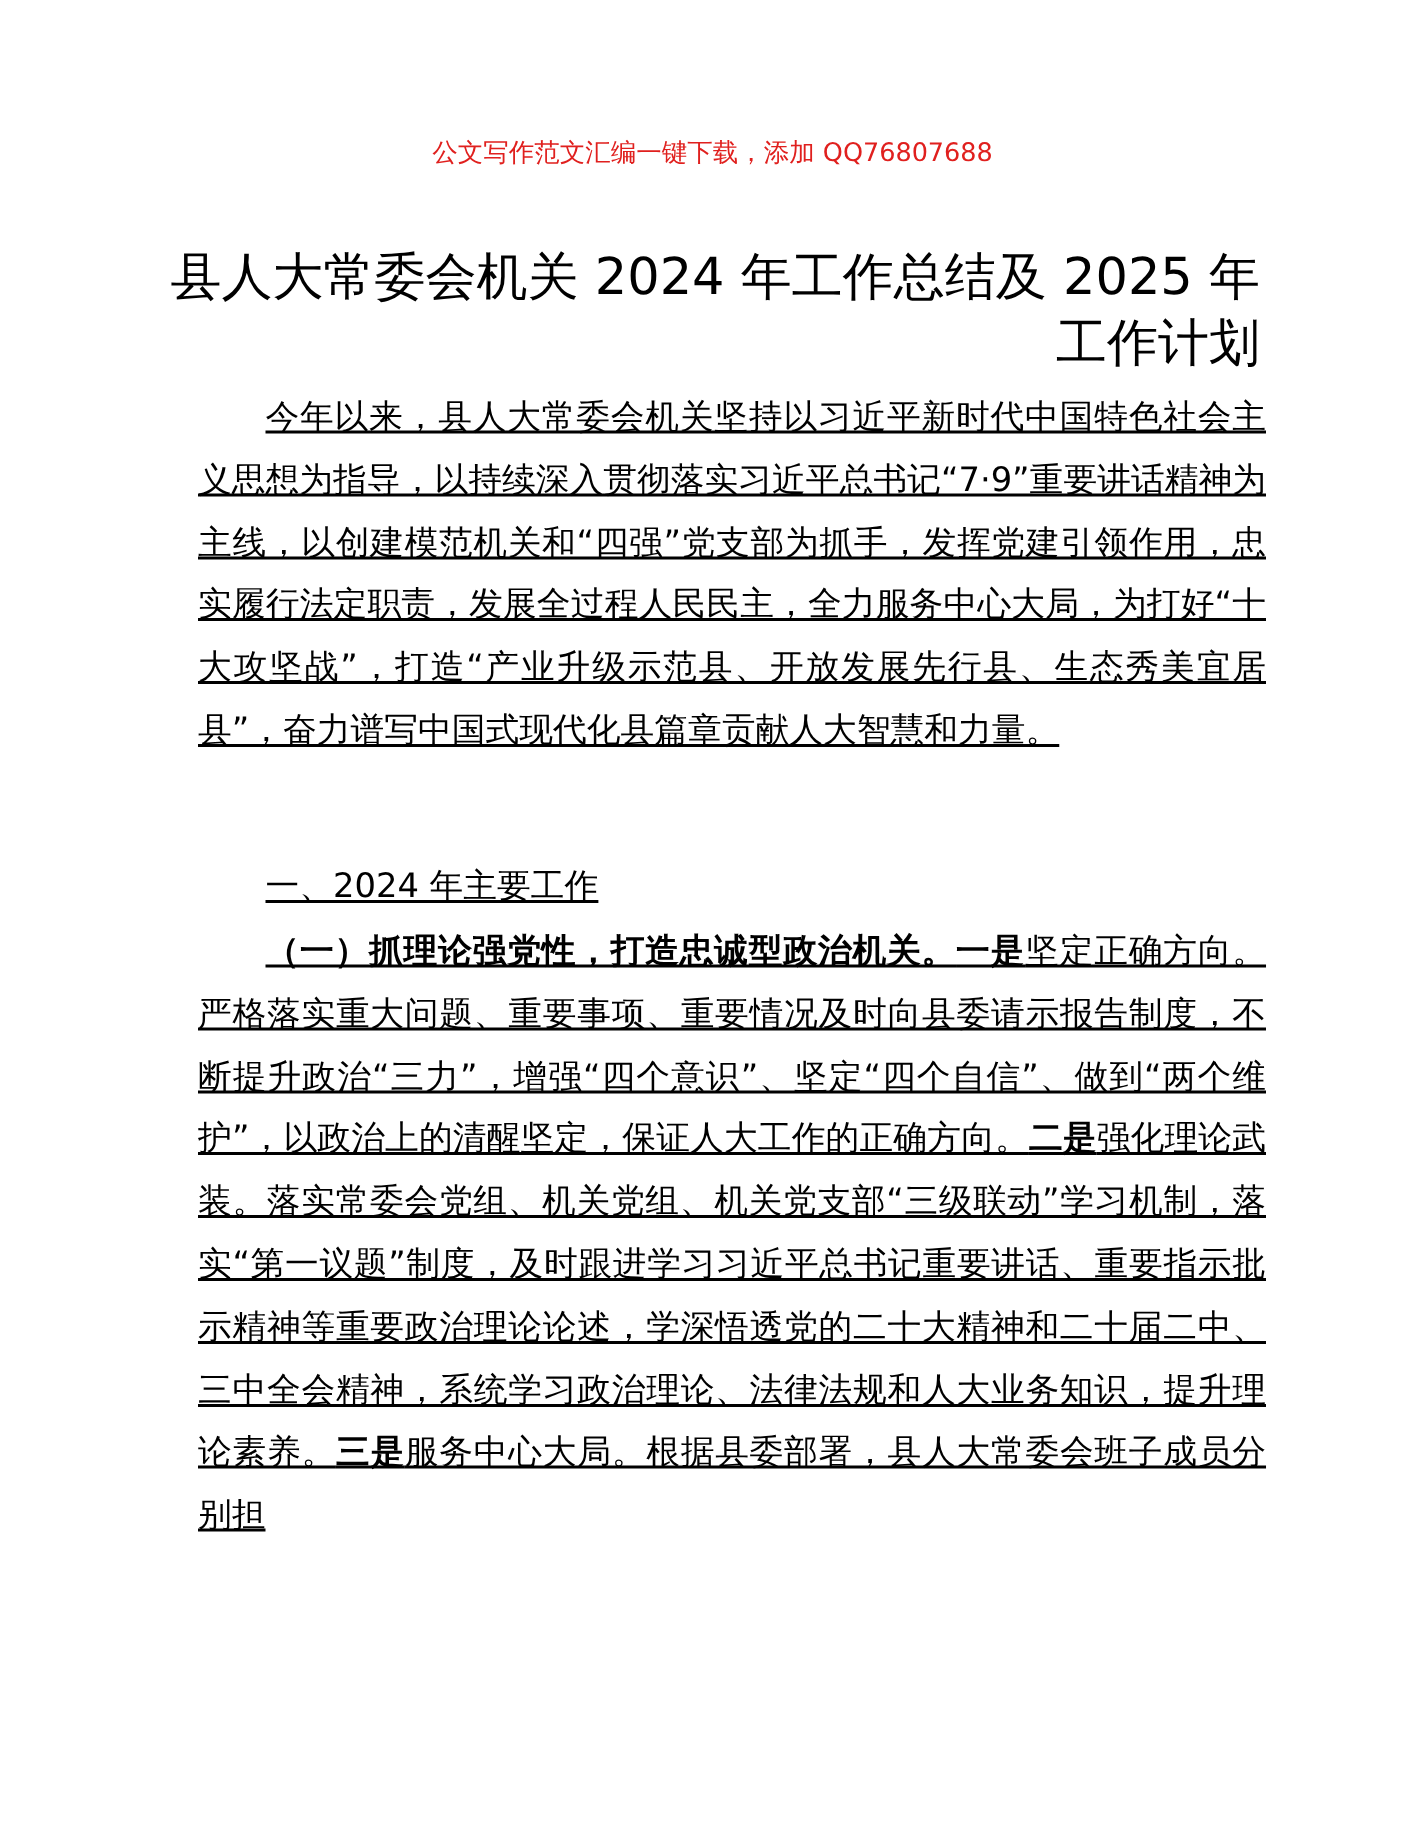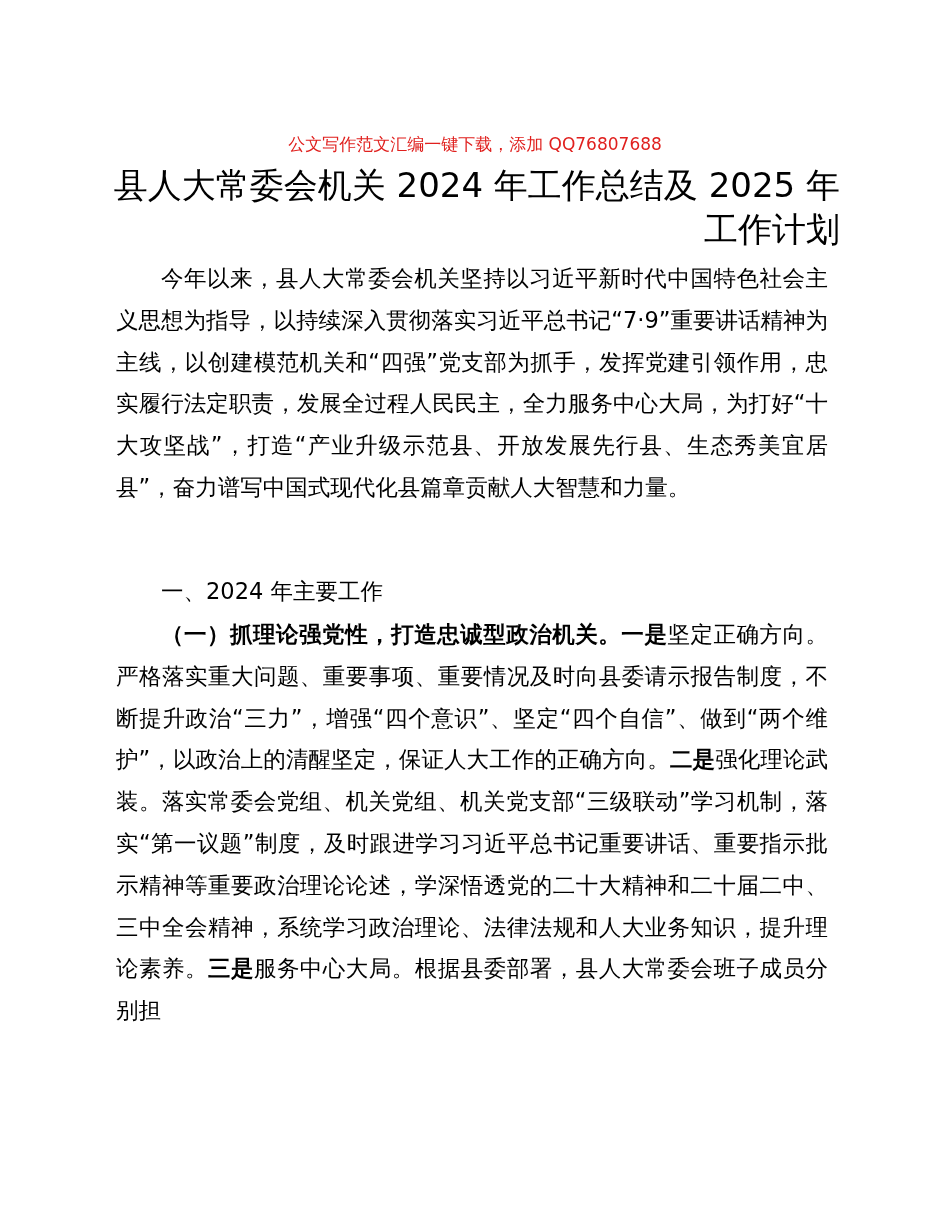--- a/index.html
+++ b/index.html
@@ -1,23 +1,23 @@
 <!DOCTYPE html>
 <html><head>
 <meta charset="utf-8">
 <style>
   html, body { margin:0; padding:0; background:#ffffff; }
   body { width:950px; height:1230px; position:relative; overflow:hidden;
          font-family:"DejaVu Sans", "Liberation Sans", sans-serif; color:#000; }
   .watermark { position:absolute; left:0; width:950px; top:88px; text-align:center;
-               color:#e0201e; font-size:17px; letter-spacing:0px; line-height:28px;margin-top:42px; }
+               color:#e0201e; font-size:17px; letter-spacing:0px; line-height:28px; }
   .title { position:absolute; left:110px; width:730px; top:163px; text-align:right;
            font-size:34px; line-height:44px; }
-  .para { position:absolute; left:116px; width:712px; font-size:22.5px; line-height:41.8px;
-          text-align:justify; text-align-last:left; }
+  .para { position:absolute; left:132px; width:712px; font-size:22.5px; line-height:41.8px;
+          text-align:justify; text-align-last:left;text-decoration:underline; }
   .indent { text-indent:45px; }
   .b { font-weight:bold; }
 </style>
 </head>
 <body>
 
 <div class="watermark">公文写作范文汇编一键下载，添加 QQ76807688</div>
 
 <div class="title">县人大常委会机关 2024 年工作总结及 2025 年工作计划</div>
 

